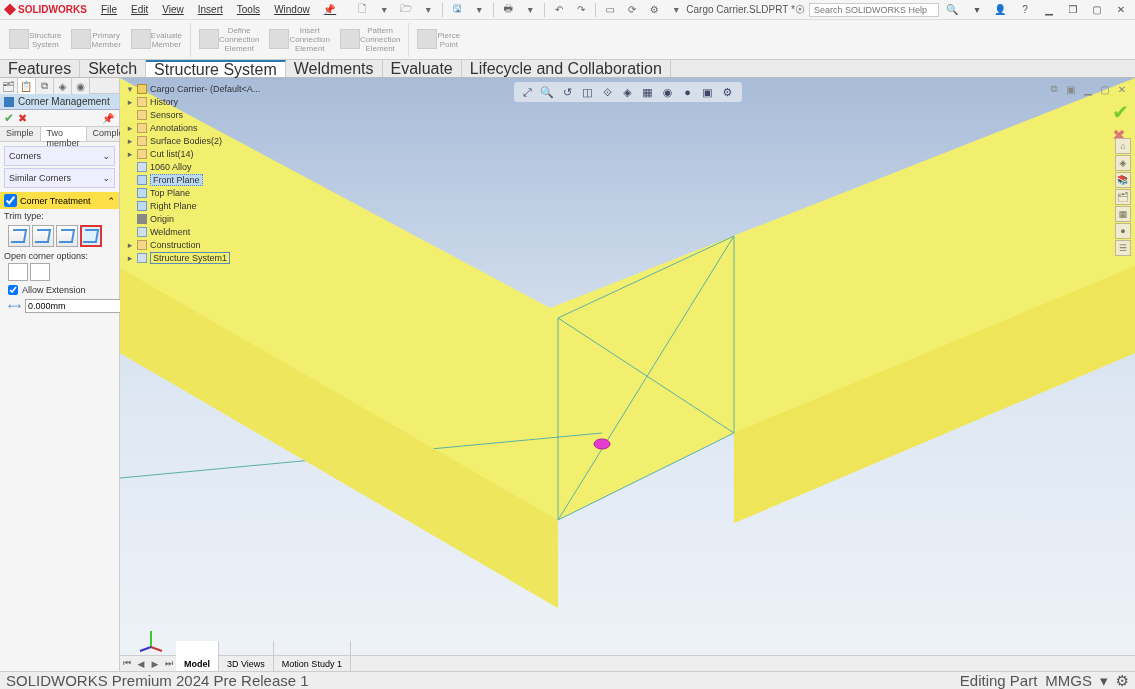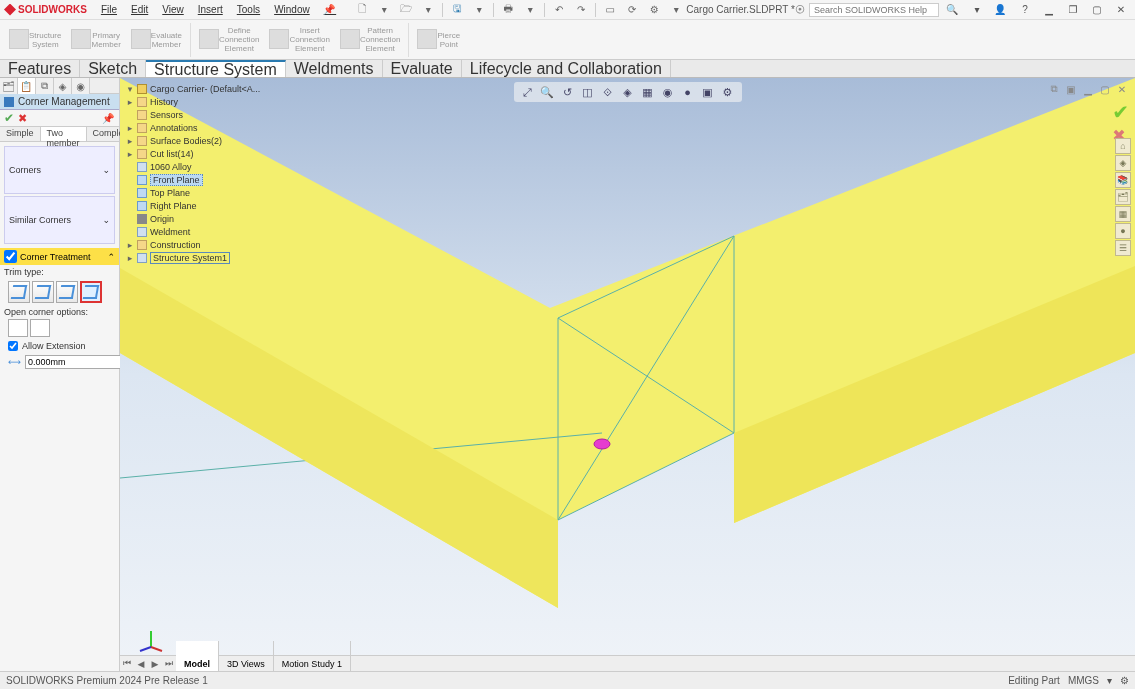--- a/index.html
+++ b/index.html
@@ -33,21 +33,21 @@
 .pm-header { height: 16px; background: #c9dff0; display: flex; align-items: center; padding: 0 4px; font-size: 10px; color: #333; border-bottom: 1px solid #aac; }
 .pm-header-icon { width: 10px; height: 10px; background: #3a7abd; margin-right: 4px; }
 .pm-confirm { height: 16px; display: flex; align-items: center; padding: 0 4px; gap: 4px; }
 .pm-ok { color: #5a5; font-size: 12px; cursor: pointer; }
 .pm-cancel { color: #d33; font-size: 11px; cursor: pointer; }
 .pm-pin { margin-left: auto; color: #888; font-size: 10px; cursor: pointer; }
 .pm-subtabs { height: 16px; display: flex; background: #eee; border-top: 1px solid #ccc; border-bottom: 1px solid #ccc; }
 .pm-subtab { padding: 1px 6px; font-size: 9px; border-right: 1px solid #ccc; cursor: pointer; color: #444; }
 .pm-subtab.active { background: #fff; }
 .pm-section { padding: 2px 4px; font-size: 9px; color: #333; }
-.pm-collaps { background: #eef; border: 1px solid #cce; padding: 18px 4px; margin: 2px 0; display: flex; justify-content: space-between; cursor: pointer; }
+.pm-collaps { background: #eef; border: 1px solid #cce; padding: 4px 4px; margin: 2px 0; display: flex; justify-content: space-between; cursor: pointer; }
 .pm-group-hdr { background: #fde047; padding: 2px 4px; font-size: 9px; display: flex; align-items: center; gap: 3px; }
 .trim-types { display: flex; gap: 2px; padding: 4px; }
 .trim-btn { width: 22px; height: 22px; border: 1px solid #aaa; background: linear-gradient(#fff,#e8e8e8); cursor: pointer; display: flex; align-items: center; justify-content: center; }
 .trim-btn.sel { border: 2px solid #d33; background: #e0f0ff; }
 .trim-glyph { width: 14px; height: 14px; border: 2px solid #4a90d9; border-left: none; transform: skewX(-10deg); }
 .open-row { display: flex; gap: 2px; padding: 2px 4px; }
 .open-btn { width: 20px; height: 18px; border: 1px solid #aaa; background: #fff; cursor: pointer; }
 .pm-check { display: flex; align-items: center; gap: 4px; padding: 2px 4px; font-size: 9px; }
 .pm-check input { width: 10px; height: 10px; }
 .pm-input-row { display: flex; align-items: center; gap: 4px; padding: 2px 4px; }
@@ -75,21 +75,21 @@
 .confirm-corner { position: absolute; top: 22px; right: 6px; display: flex; flex-direction: column; gap: 2px; }
 .cc-ok { color: #7c3; font-size: 20px; cursor: pointer; }
 .cc-x { color: #d77; font-size: 16px; cursor: pointer; }
 .side-tb { position: absolute; top: 60px; right: 4px; display: flex; flex-direction: column; gap: 1px; }
 .side-btn { width: 16px; height: 16px; background: #f0ead0; border: 1px solid #c0b890; cursor: pointer; display:flex;align-items:center;justify-content:center;font-size:9px;color:#775;}
 .triad { position: absolute; left: 18px; bottom: 18px; width: 26px; height: 26px; }
 .bottom-tabs { position: absolute; left: 0; right: 0; bottom: 0; height: 16px; background: #eee; display: flex; align-items: center; border-top: 1px solid #ccc; }
 .bt-nav { width: 14px; text-align: center; color: #666; cursor: pointer; font-size: 9px; }
 .bt-tab { padding: 18px 8px; font-size: 9px; border-right: 1px solid #ccc; cursor: pointer; }
 .bt-tab.active { background: #fff; font-weight: bold; }
-.status-bar { height: 18px; background: #eee; display: flex; align-items: center; padding: 0 6px; font-size: 10px; color: #555; border-top: 1px solid #ccc; }
+.status-bar { height: 18px; background: #eee; display: flex; align-items: center; padding: 0 6px; font-size: 15px; color: #555; border-top: 1px solid #ccc; }
 .status-right { margin-left: auto; display: flex; gap: 8px; align-items: center; }
 </style>
 </head>
 <body>
 
 <div class="title-bar">
   <div class="logo">
     <div class="logo-icon"></div>
     <span class="logo-text">SOLIDWORKS</span>
   </div>

